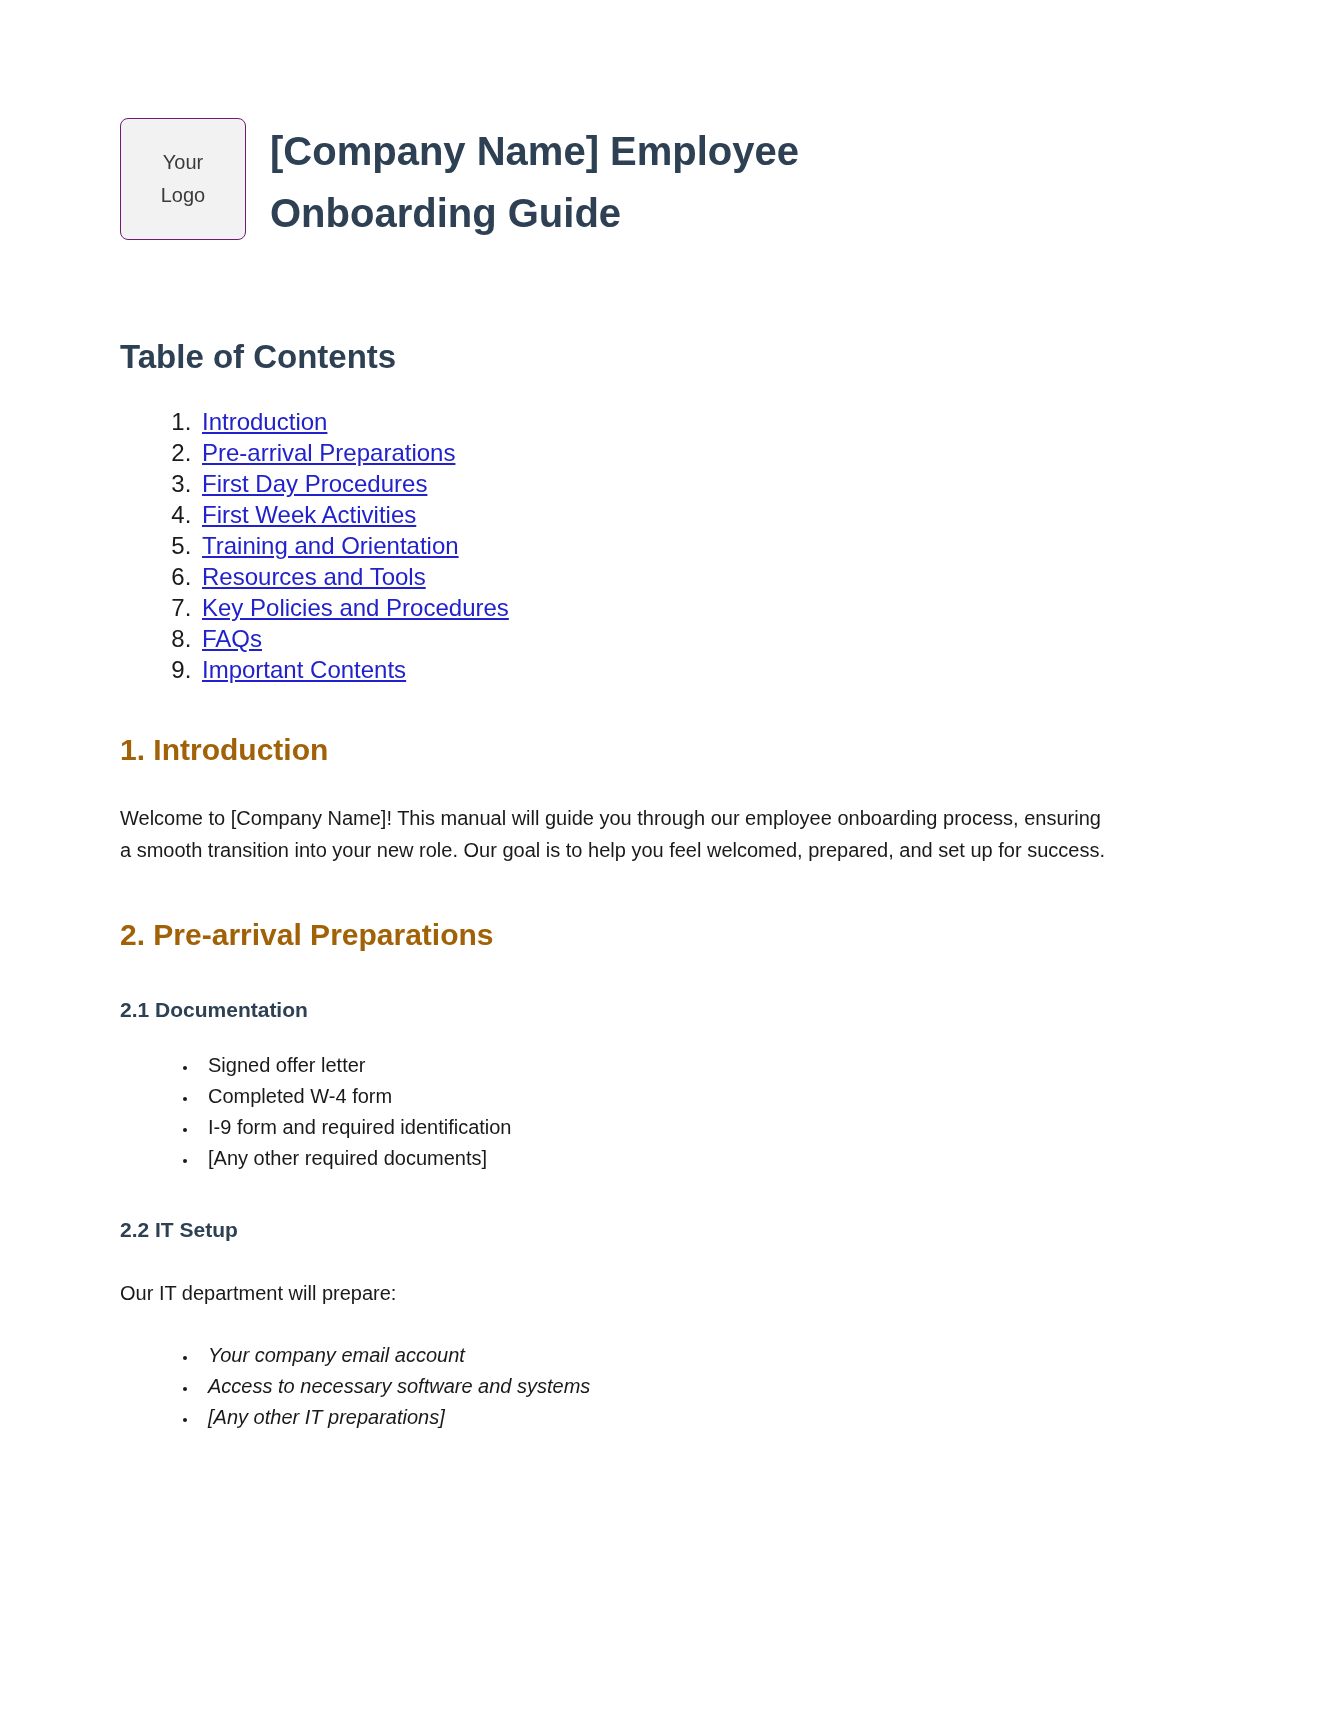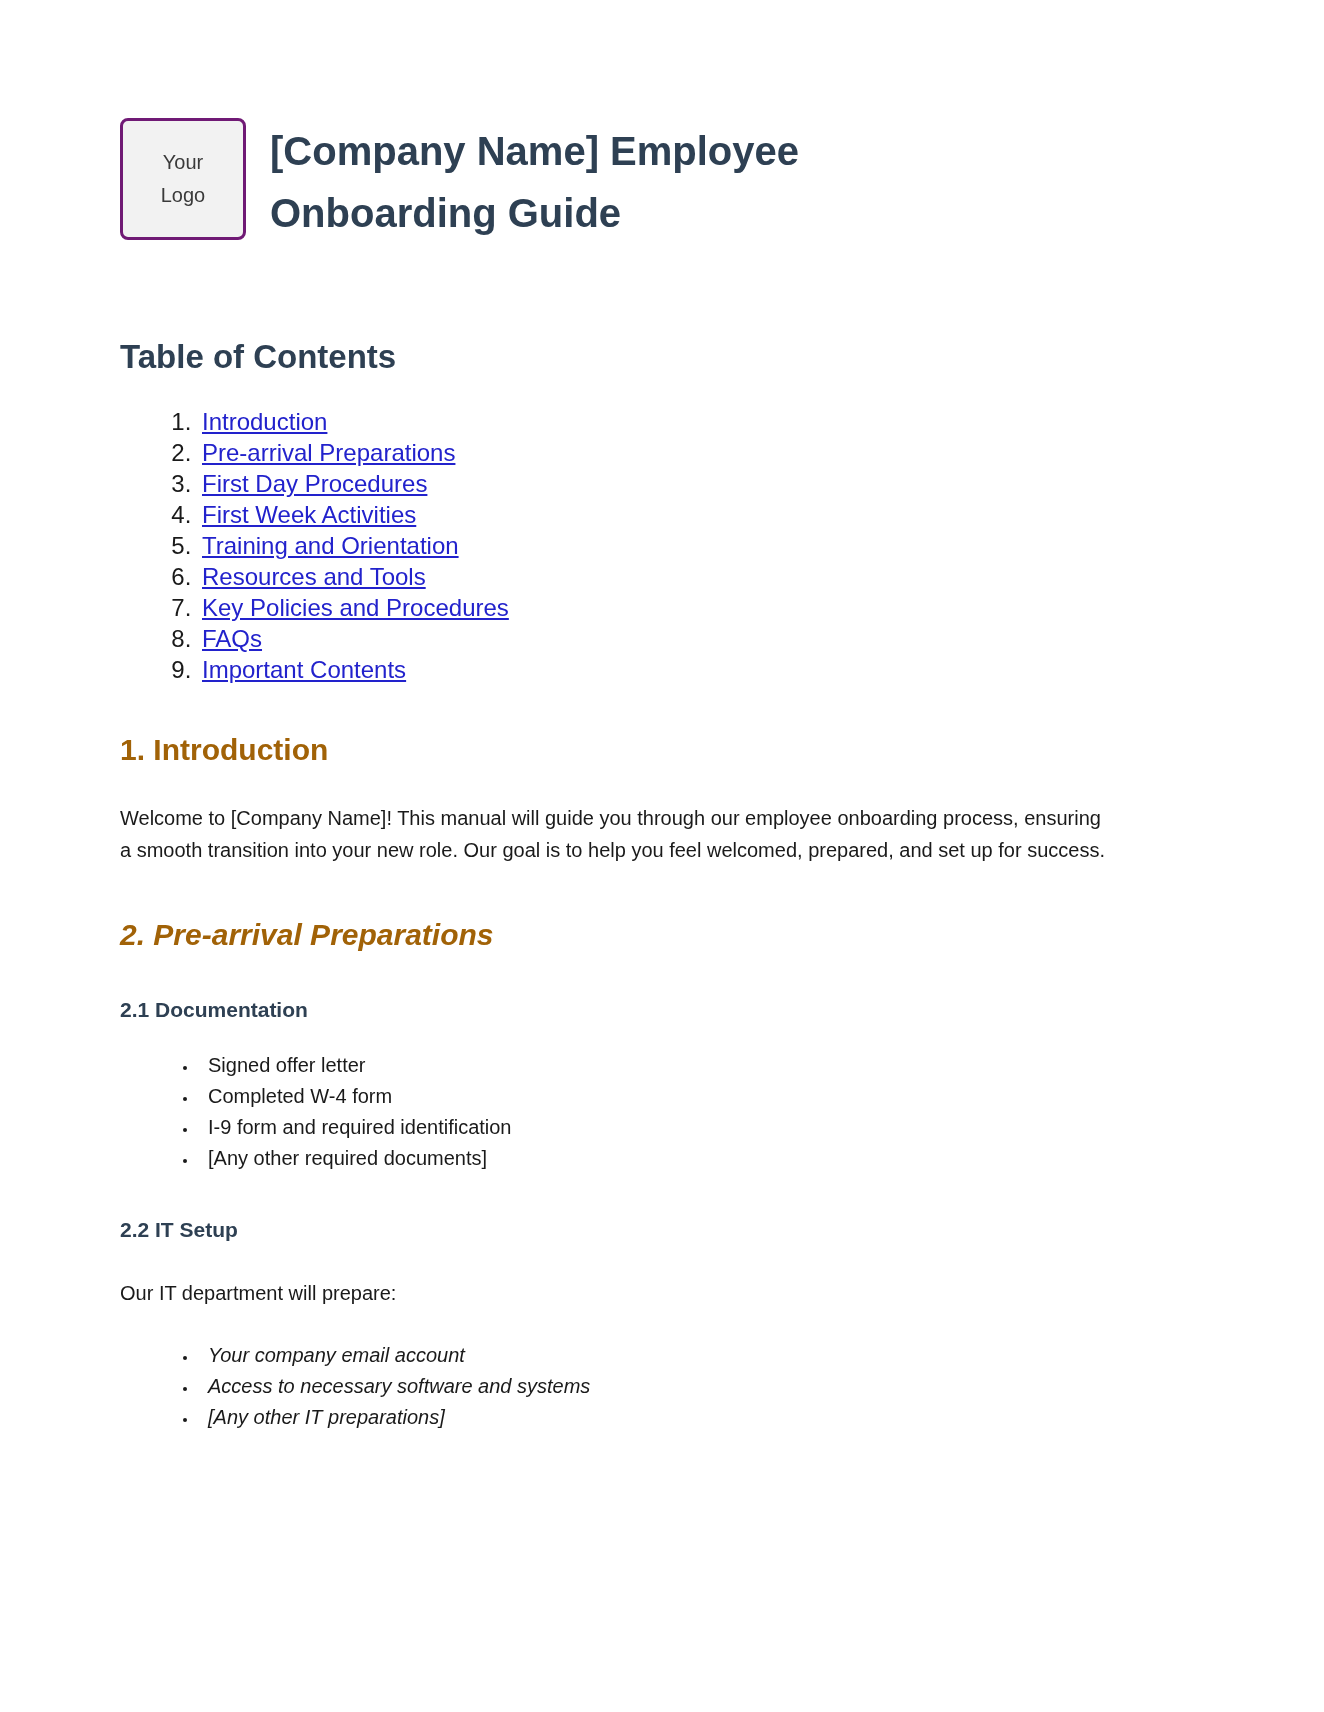--- a/index.html
+++ b/index.html
@@ -17,21 +17,21 @@
     padding: 118px 120px 0 120px;
     overflow: hidden;
   }
 
   
   .doc-header { display: flex; align-items: flex-start; gap: 24px; }
   .logo-box {
     width: 126px;
     height: 122px;
     background: #f2f2f2;
-    border: 3px solid #701a75;
+    border: 1px solid #701a75;
     border-radius: 8px;
     display: flex;
     flex-direction: column;
     align-items: center;
     justify-content: center;
     flex: 0 0 auto;
     font-size: 20px;
     line-height: 33px;
     color: #3a3a3a;
   }
@@ -122,21 +122,21 @@
     <li><a class="toc-link">Resources and Tools</a></li>
     <li><a class="toc-link">Key Policies and Procedures</a></li>
     <li><a class="toc-link">FAQs</a></li>
     <li><a class="toc-link">Important Contents</a></li>
   </ol>
 
   <h2 class="section-heading">1. Introduction</h2>
 
   <p class="body-text">Welcome to [Company Name]! This manual will guide you through our employee onboarding process, ensuring a smooth transition into your new role. Our goal is to help you feel welcomed, prepared, and set up for success.</p>
 
-  <h2 class="section-heading" style="margin-top:52px;font-style:italic;">2. Pre-arrival Preparations</h2>
+  <h2 class="section-heading" style="margin-top:52px;">2. Pre-arrival Preparations</h2>
 
   <h3 class="sub-heading">2.1 Documentation</h3>
 
   <ul class="bullet-list">
     <li>Signed offer letter</li>
     <li>Completed W-4 form</li>
     <li>I-9 form and required identification</li>
     <li>[Any other required documents]</li>
   </ul>
 

